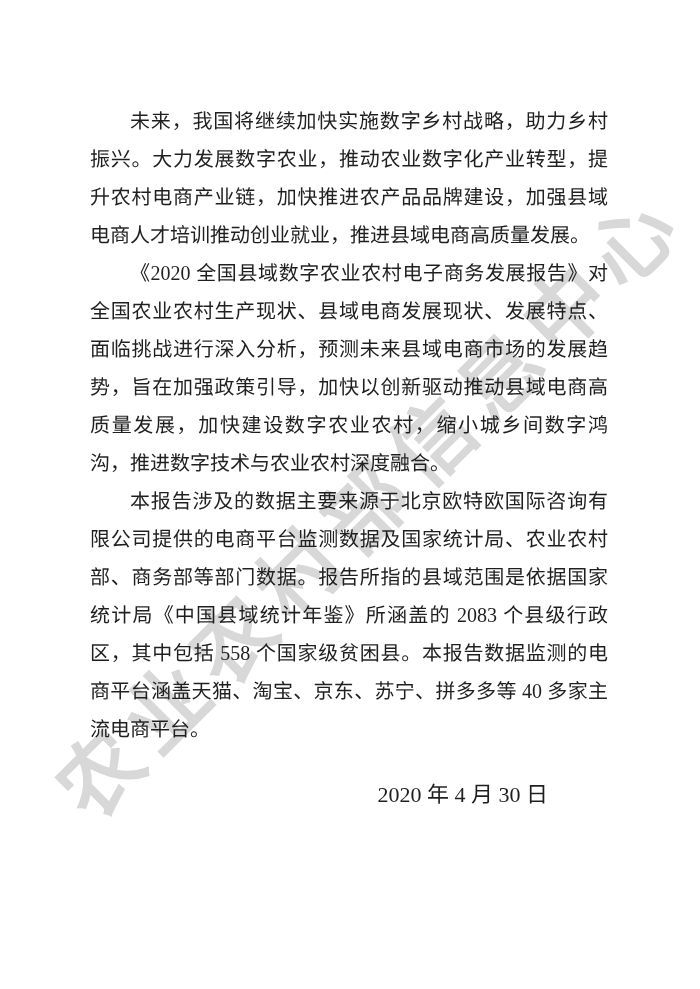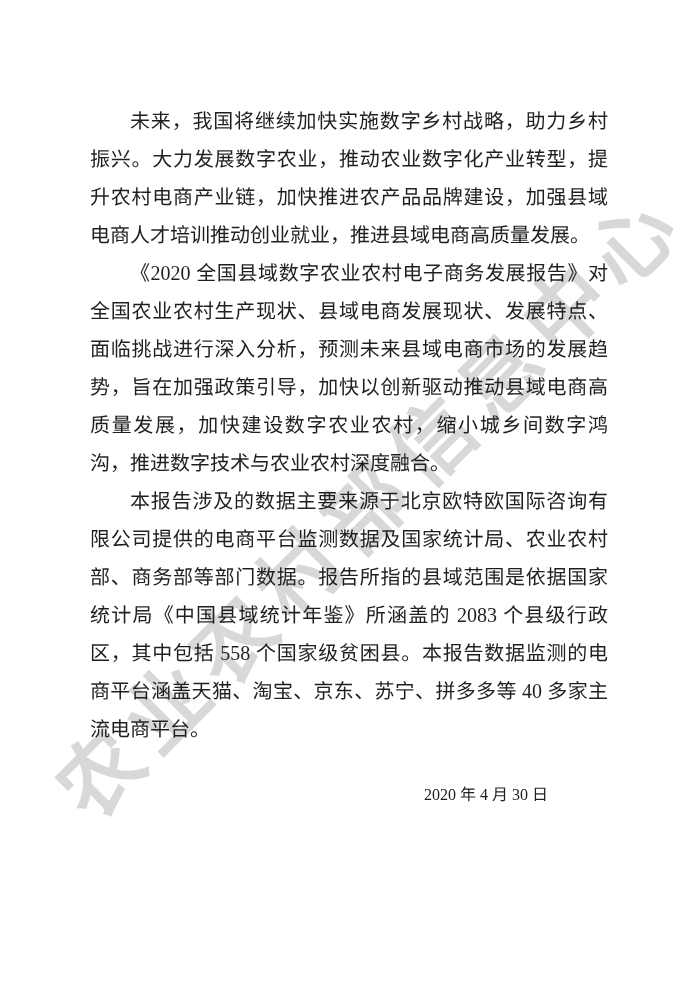--- a/index.html
+++ b/index.html
@@ -45,21 +45,21 @@
   .para {
     margin: 0;
     padding: 0;
     text-indent: 2em;
   }
   .date-line {
     position: absolute;
     top: 776px;
     right: 152px;
     z-index: 1;
-    font-size: 16px;
+    font-size: 22px;
     line-height: 38px;
     color: var(--text-color, #1f1f1f);
     white-space: nowrap;
   }
 </style>
 </head>
 <body>
 
 <div class="page">
 

